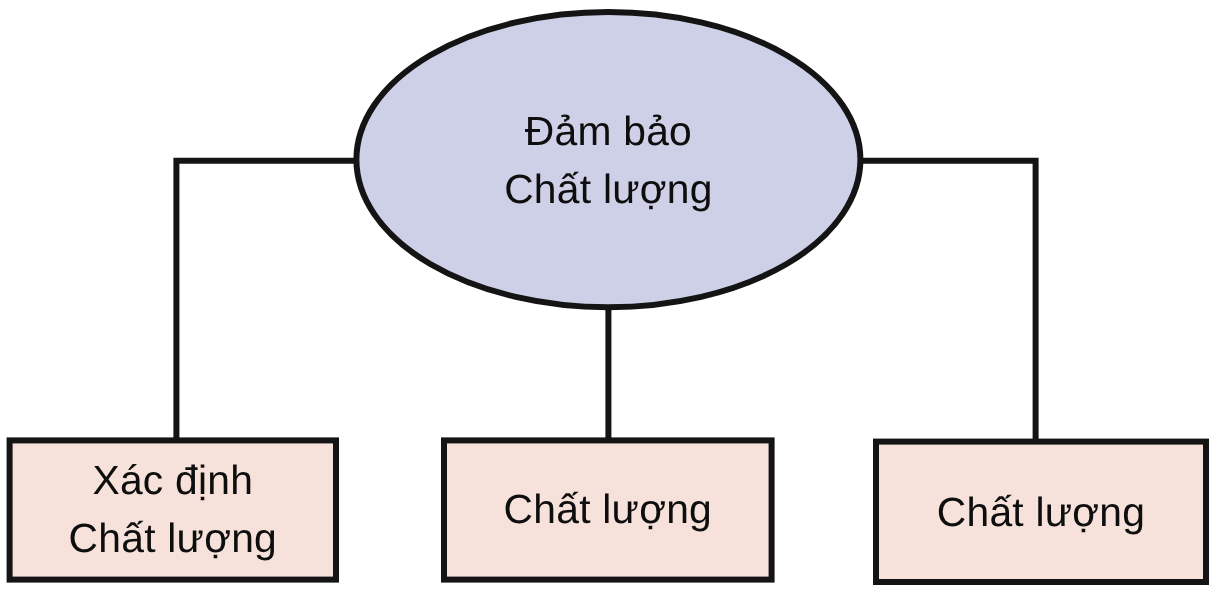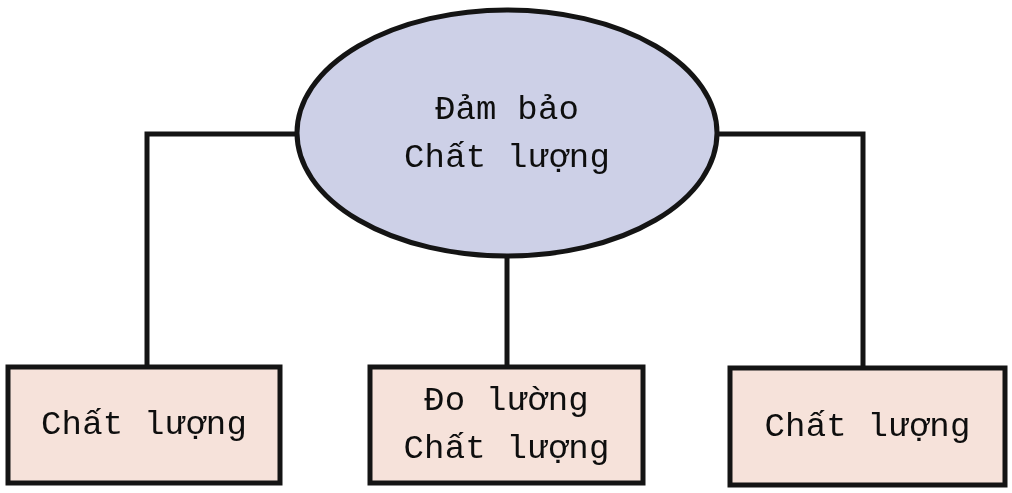--- a/index.html
+++ b/index.html
@@ -26,21 +26,20 @@
     display: flex;
     flex-direction: column;
     align-items: center;
     justify-content: center;
     text-align: left;
     color: #0e0e0e;
     font-size: 34px;
     line-height: 48px;
     letter-spacing: 0.2px;
     pointer-events: none;
-    font-family: Liberation Mono, monospace;
   }
   .label span { display: block; white-space: nowrap; }
   .label-root   { left: 297px; top: 12px;  width: 420px; height: 244px; }
   .label-child0 { left: 8px;   top: 367px; width: 272px; height: 116px; }
   .label-child1 { left: 370px; top: 367px; width: 273px; height: 116px; }
   .label-child2 { left: 730px; top: 368px; width: 275px; height: 117px; }
 </style>
 </head>
 <body>
 
@@ -57,24 +56,24 @@
     <rect x="370" y="367" width="273" height="116" stroke-width="5" stroke="#141414" fill="#f6e2da"></rect>
     <rect x="730" y="368" width="275" height="117" stroke-width="5" stroke="#141414" fill="#f6e2da"></rect>
   </svg>
 
   <div class="label label-root">
     <span>Đảm bảo</span>
     <span>Chất lượng</span>
   </div>
 
   <div class="label label-child0">
+    <span>Xác định</span>
     <span>Chất lượng</span>
   </div>
 
   <div class="label label-child1">
-    <span>Đo lường</span>
     <span>Chất lượng</span>
   </div>
 
   <div class="label label-child2">
     <span>Chất lượng</span>
   </div>
 </div>
 
 </body></html>

